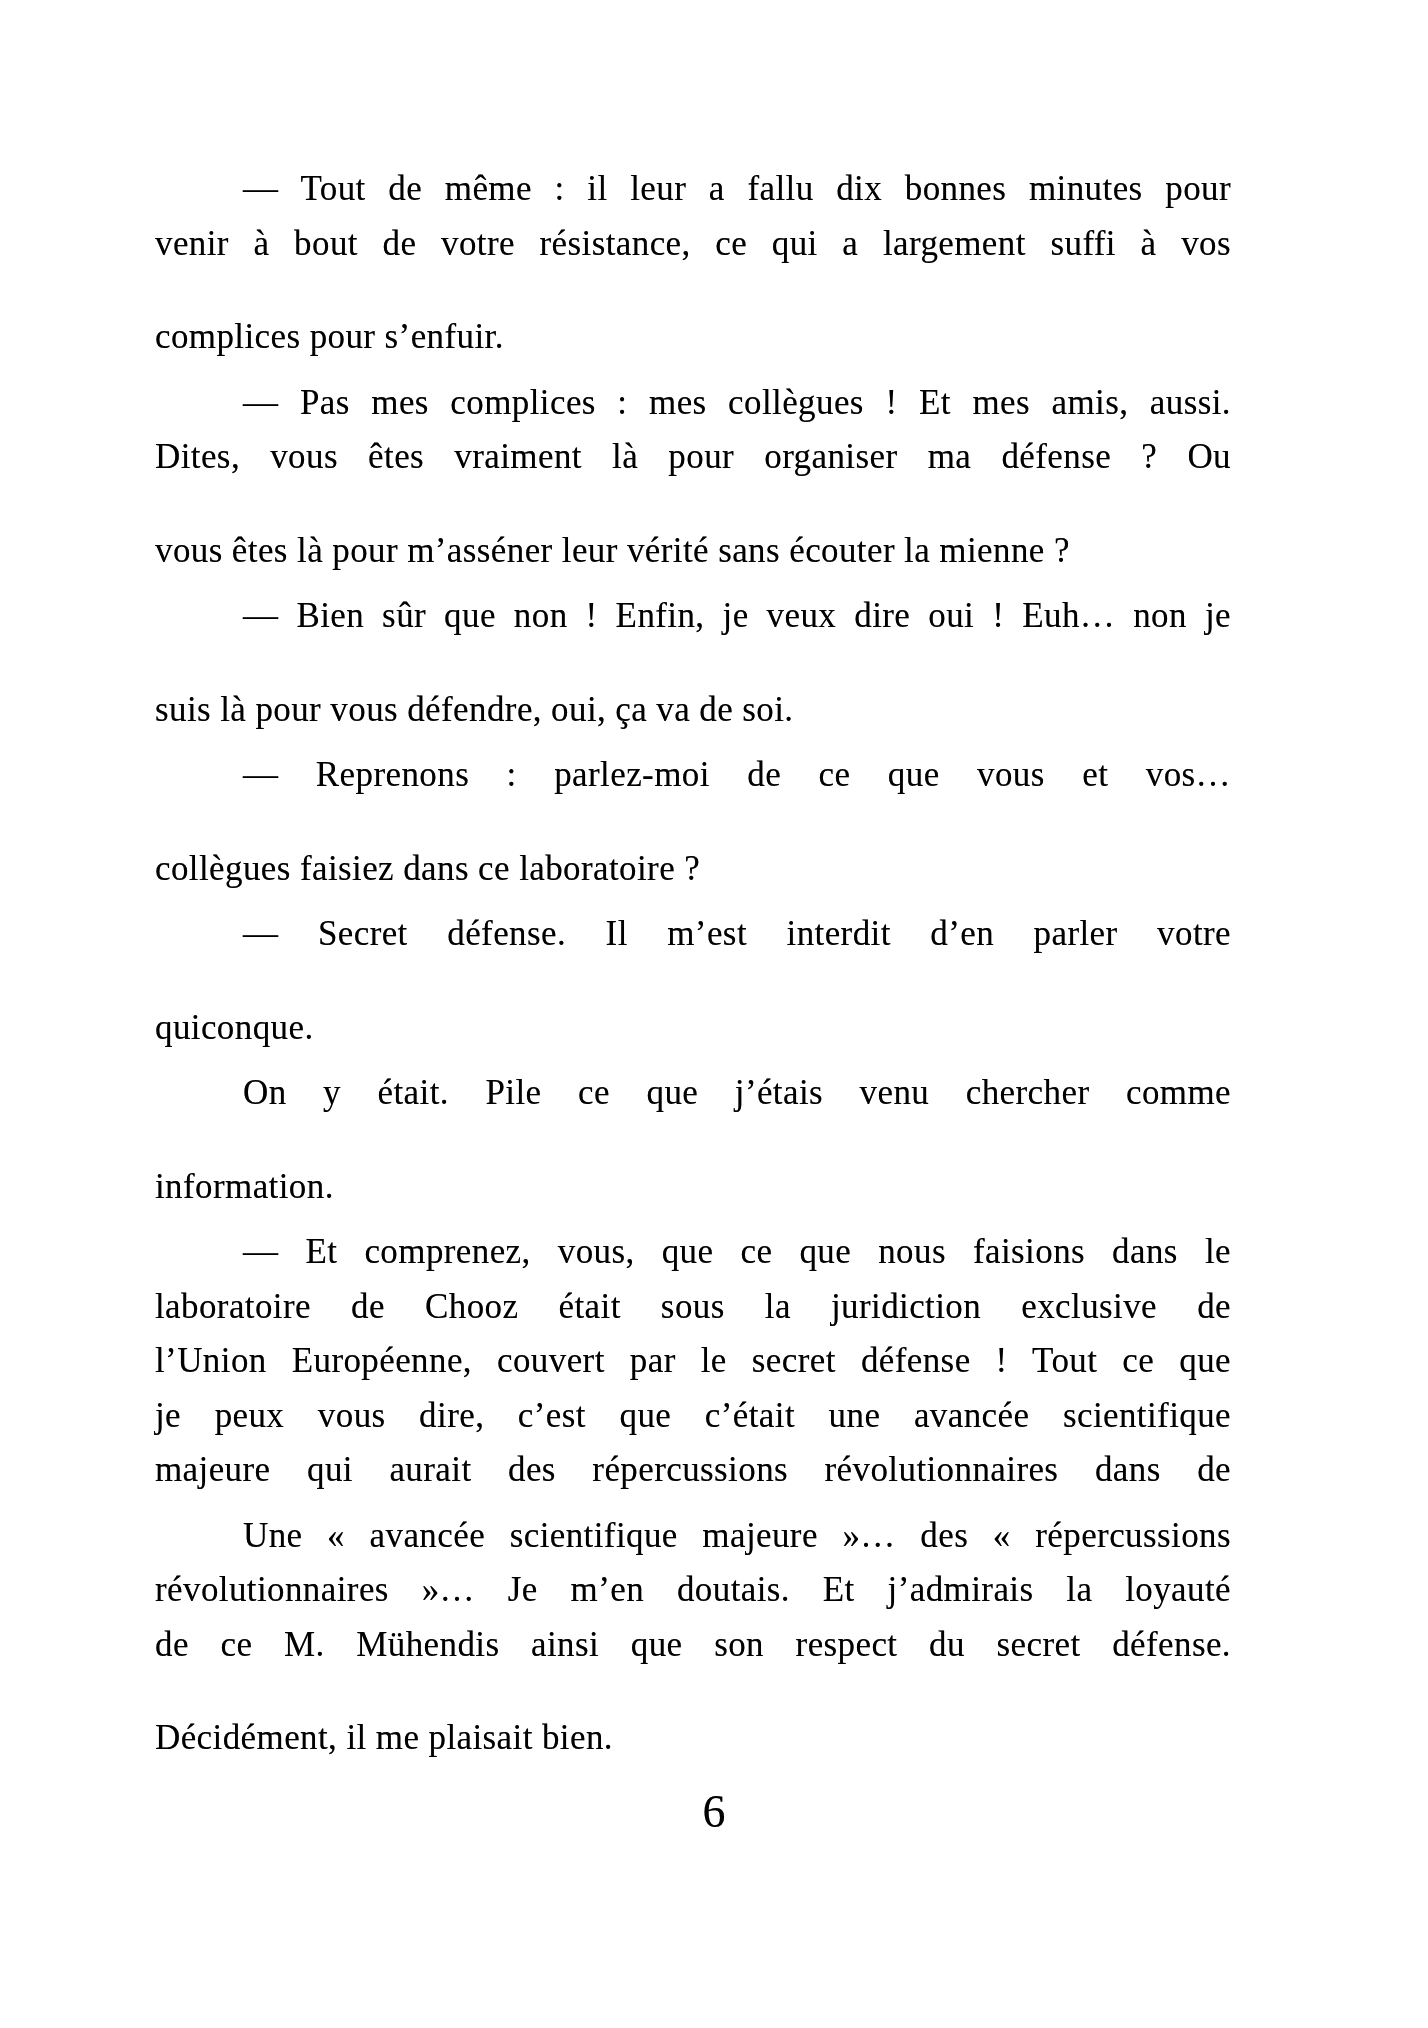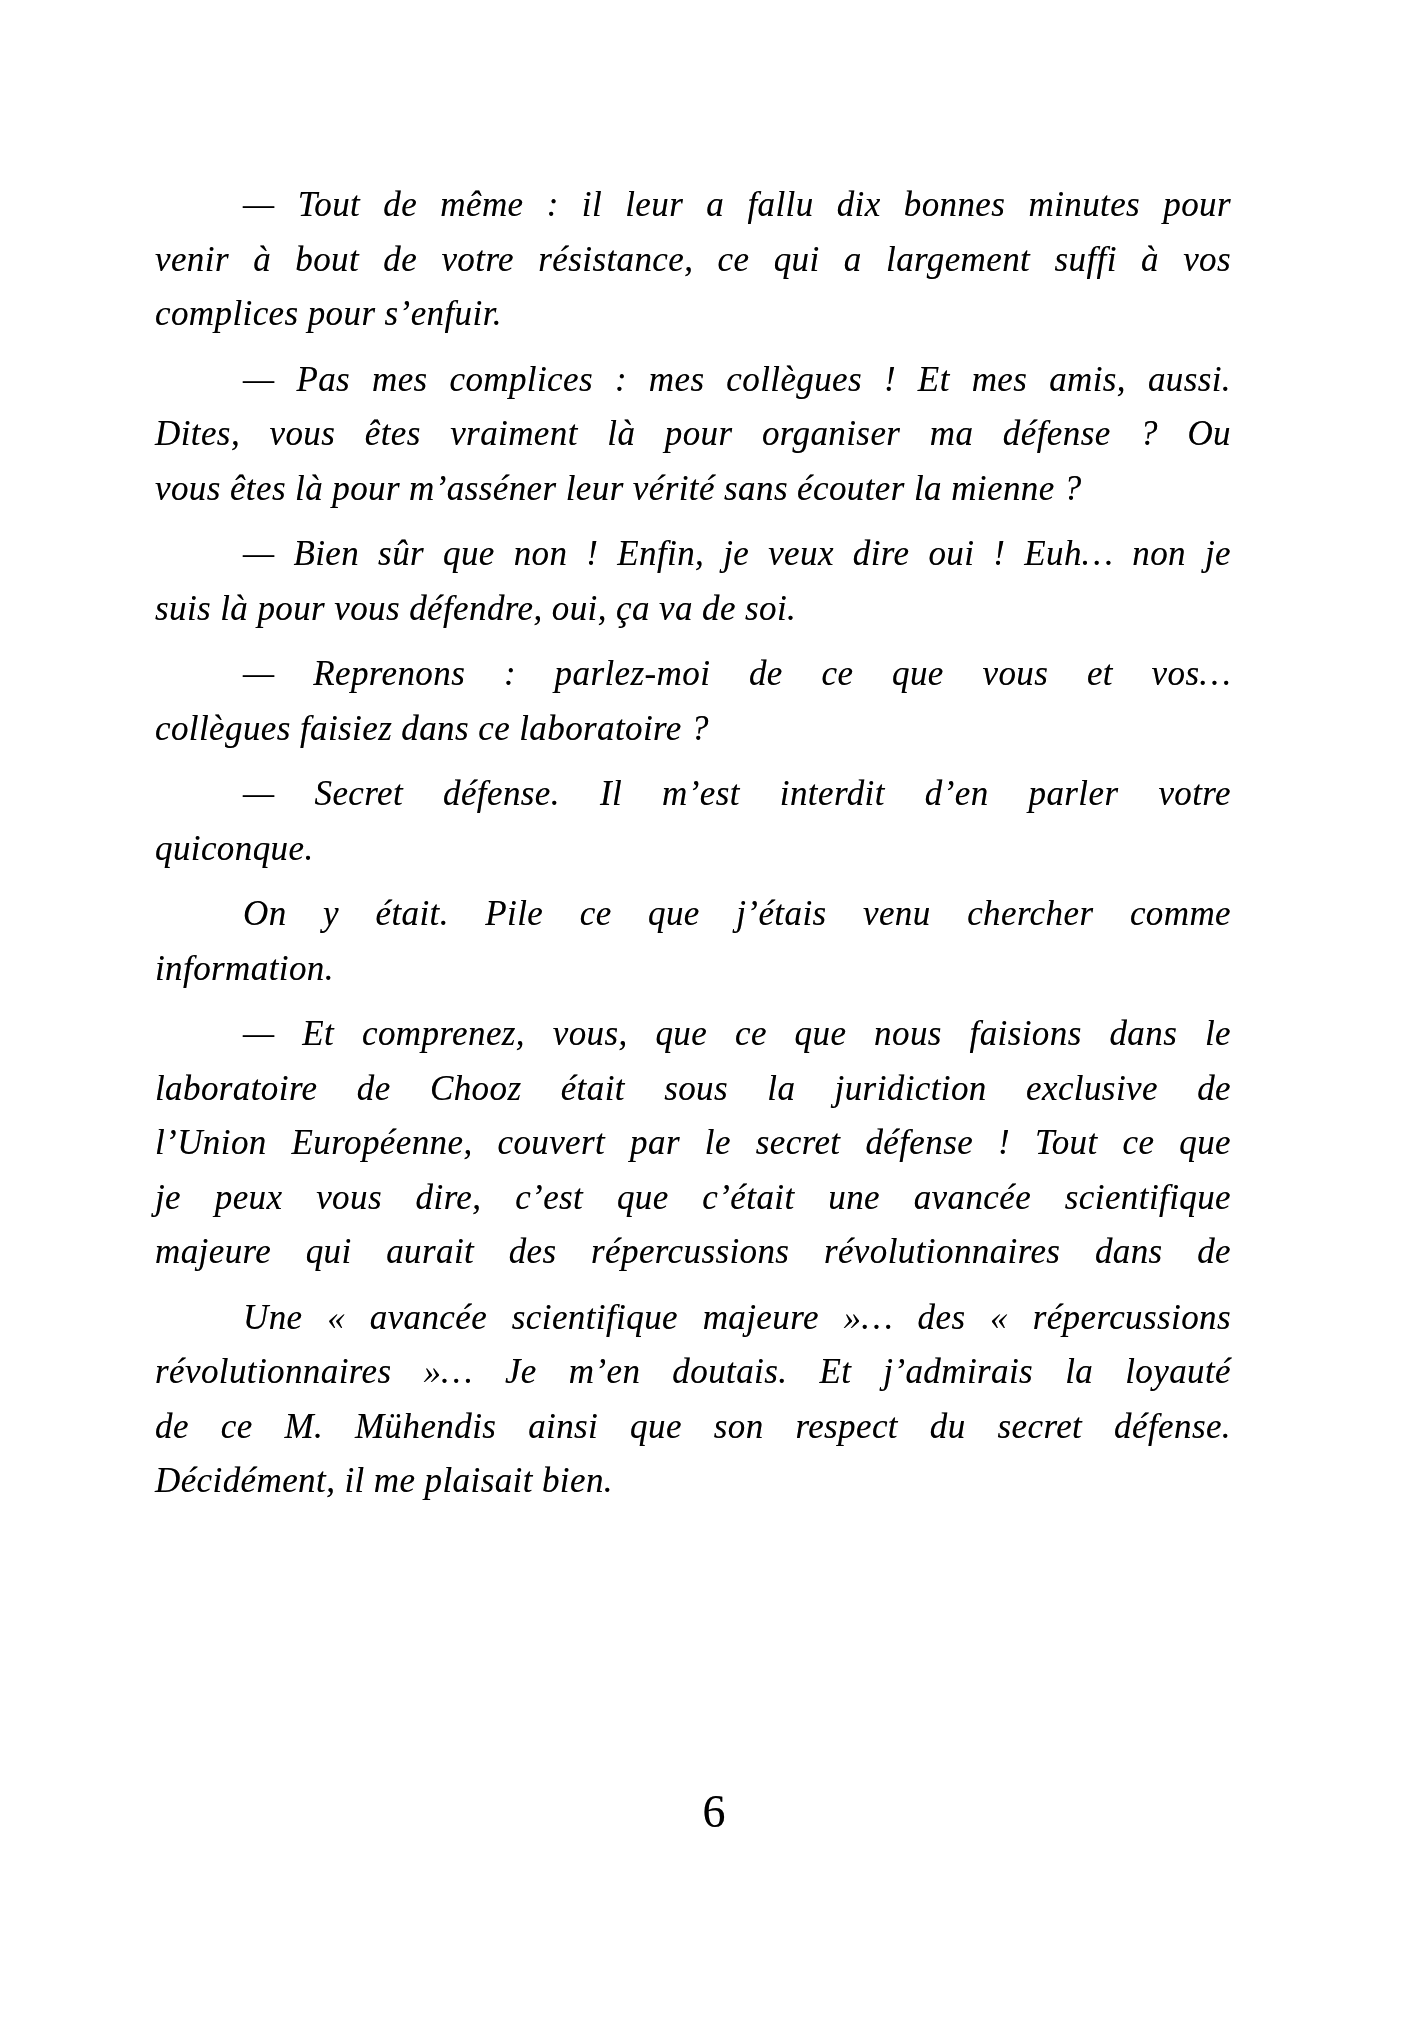--- a/index.html
+++ b/index.html
@@ -12,41 +12,40 @@
     width: 1428px;
     height: 2028px;
     background: #ffffff;
     color: #000000;
     font-family: "Liberation Serif", "DejaVu Serif", serif;
     overflow: hidden;
   }
   .text-column {
     position: absolute;
     left: 155px;
-    top: 178px;
+    top: 162px;
     width: 1076px;
     font-size: 35px;
     line-height: 54.5px;
     letter-spacing: 0.4px;
     text-shadow: 0 0 0.6px rgba(0,0,0,0.45);
-    font-style: italic;
   }
   .para {
     margin: 0 0 11px 0;
     padding: 0;
   }
   .para:last-child { margin-bottom: 0; }
   .ln {
     display: block;
     text-align: justify;
     text-align-last: justify;
     white-space: normal;
   }
   .ln.first { text-indent: 88px; }
-  .ln.plast { text-align-last: left; }
+  .ln.plast { text-align-last: left; margin-top: 39px; }
   .page-number {
     position: absolute;
     left: 0;
     top: 1789px;
     width: 100%;
     text-align: center;
     font-size: 46px;
     line-height: 1;
     text-shadow: 0 0 0.6px rgba(0,0,0,0.45);
   }

